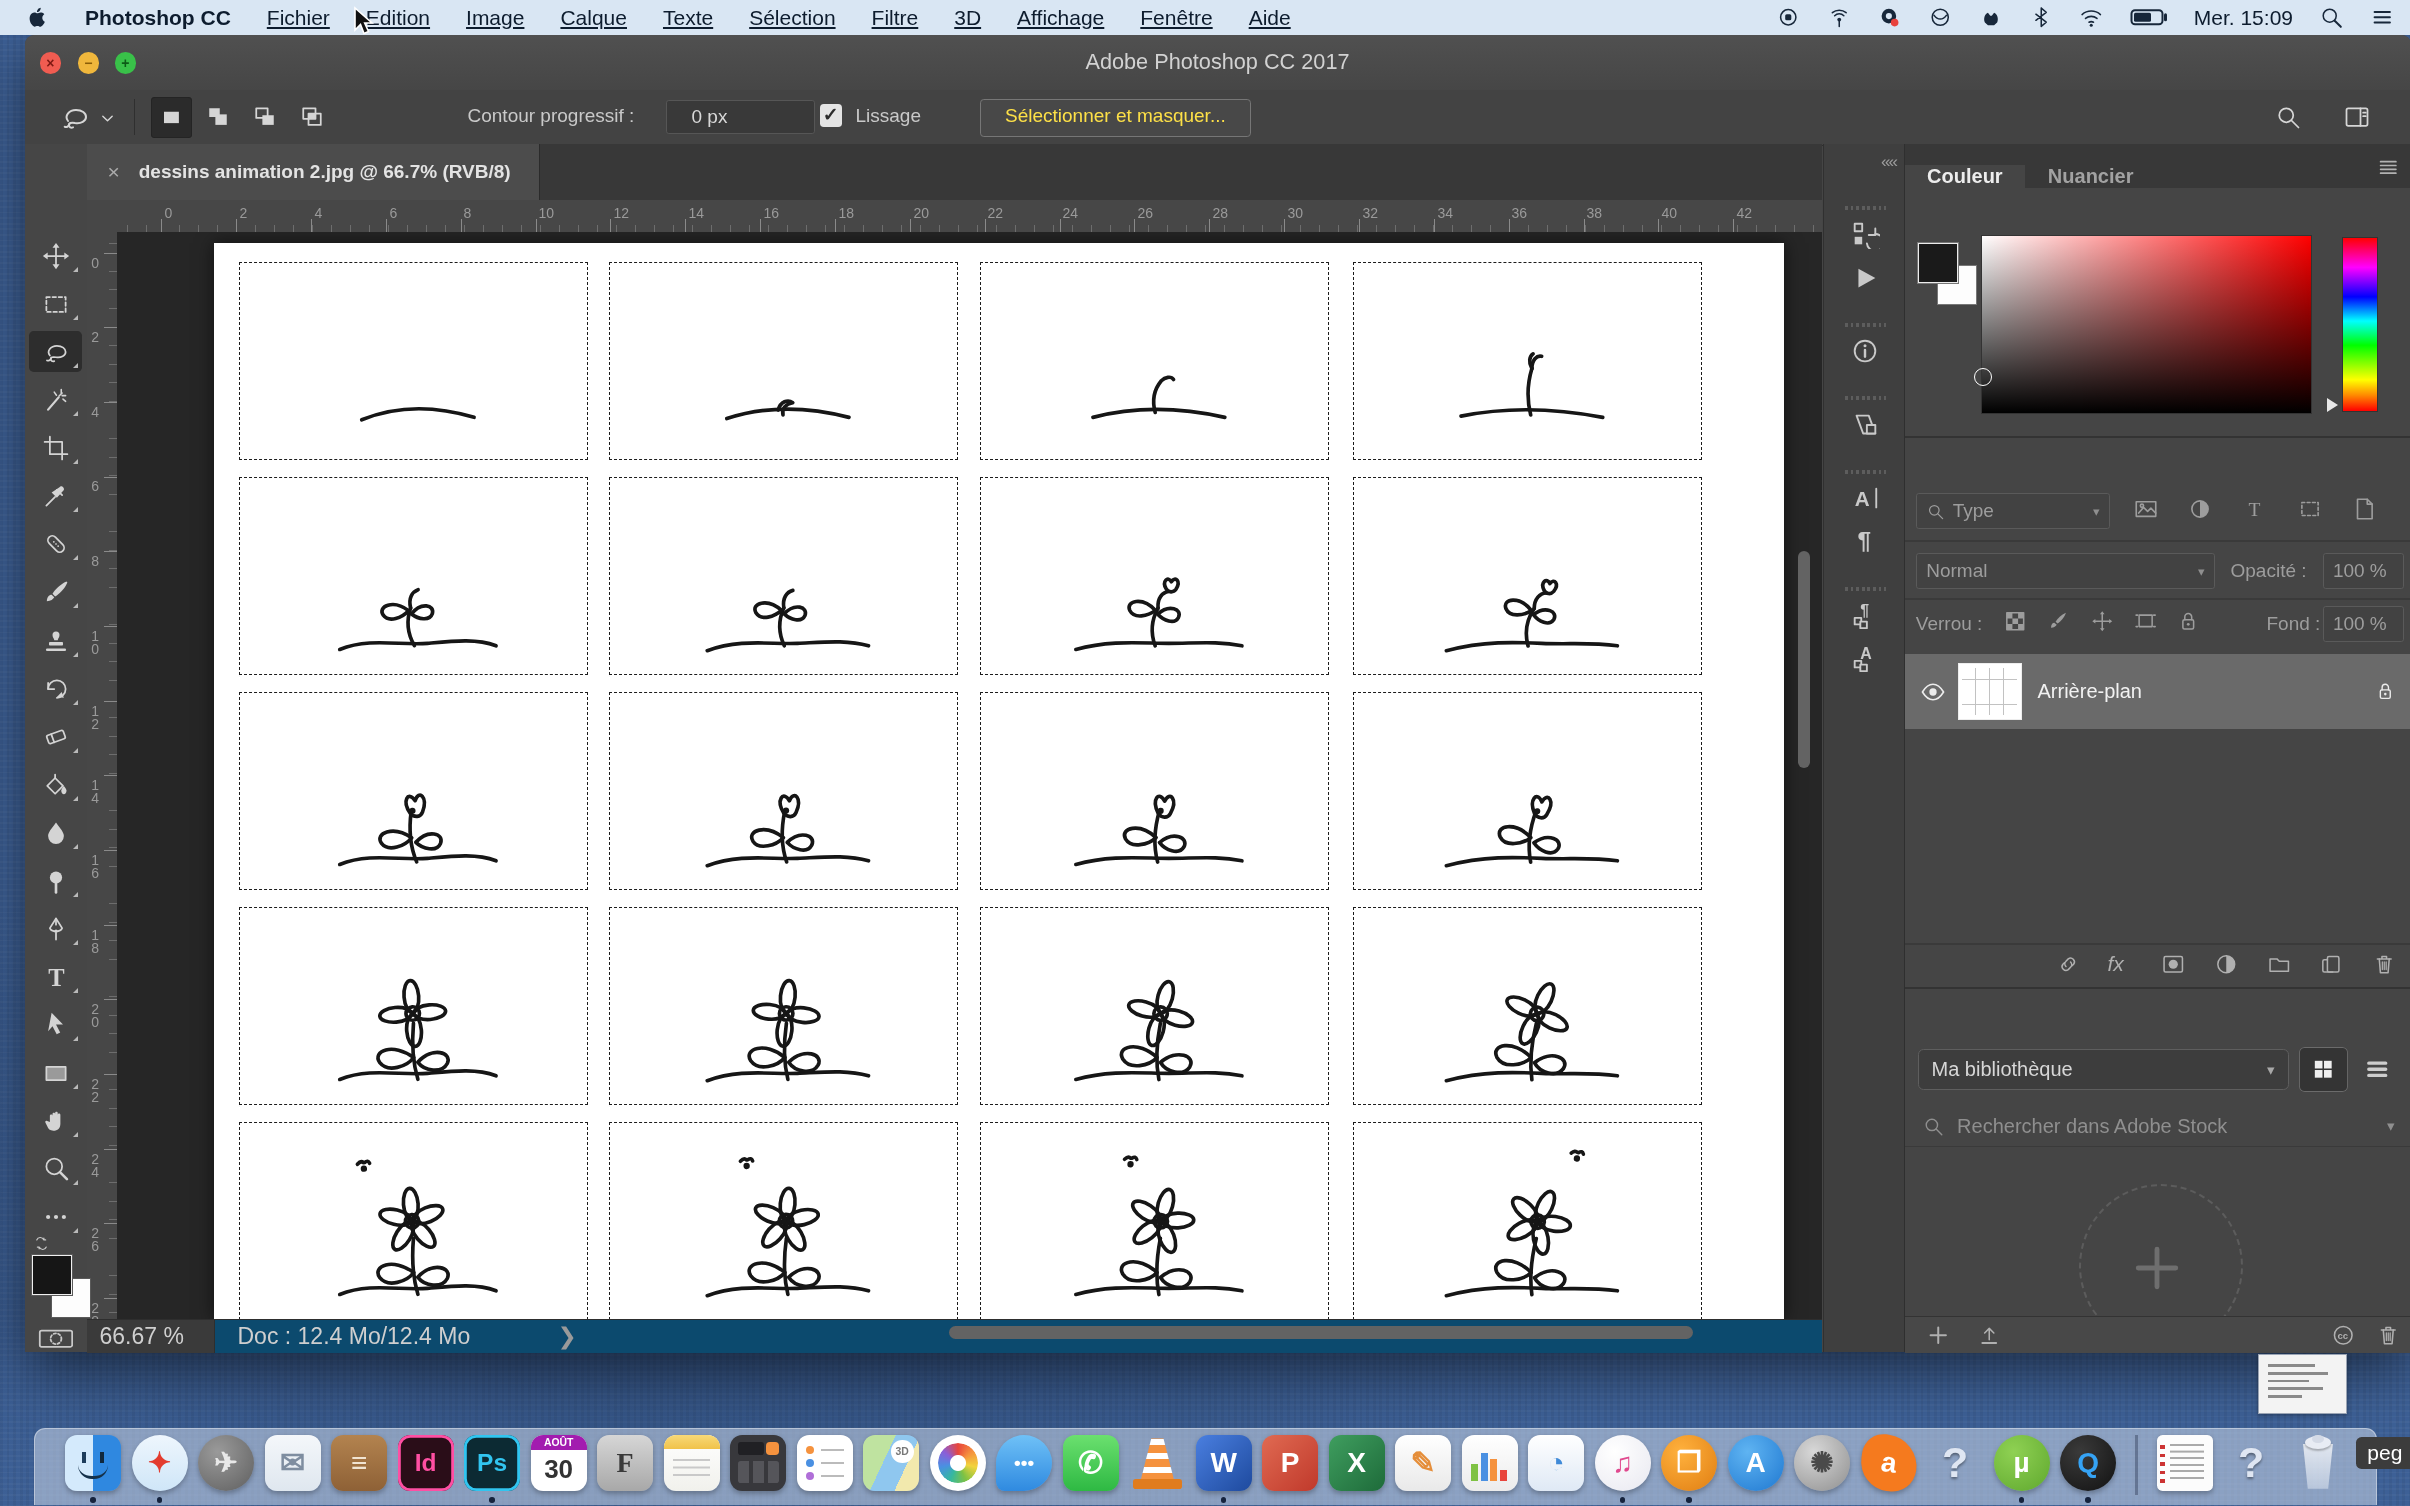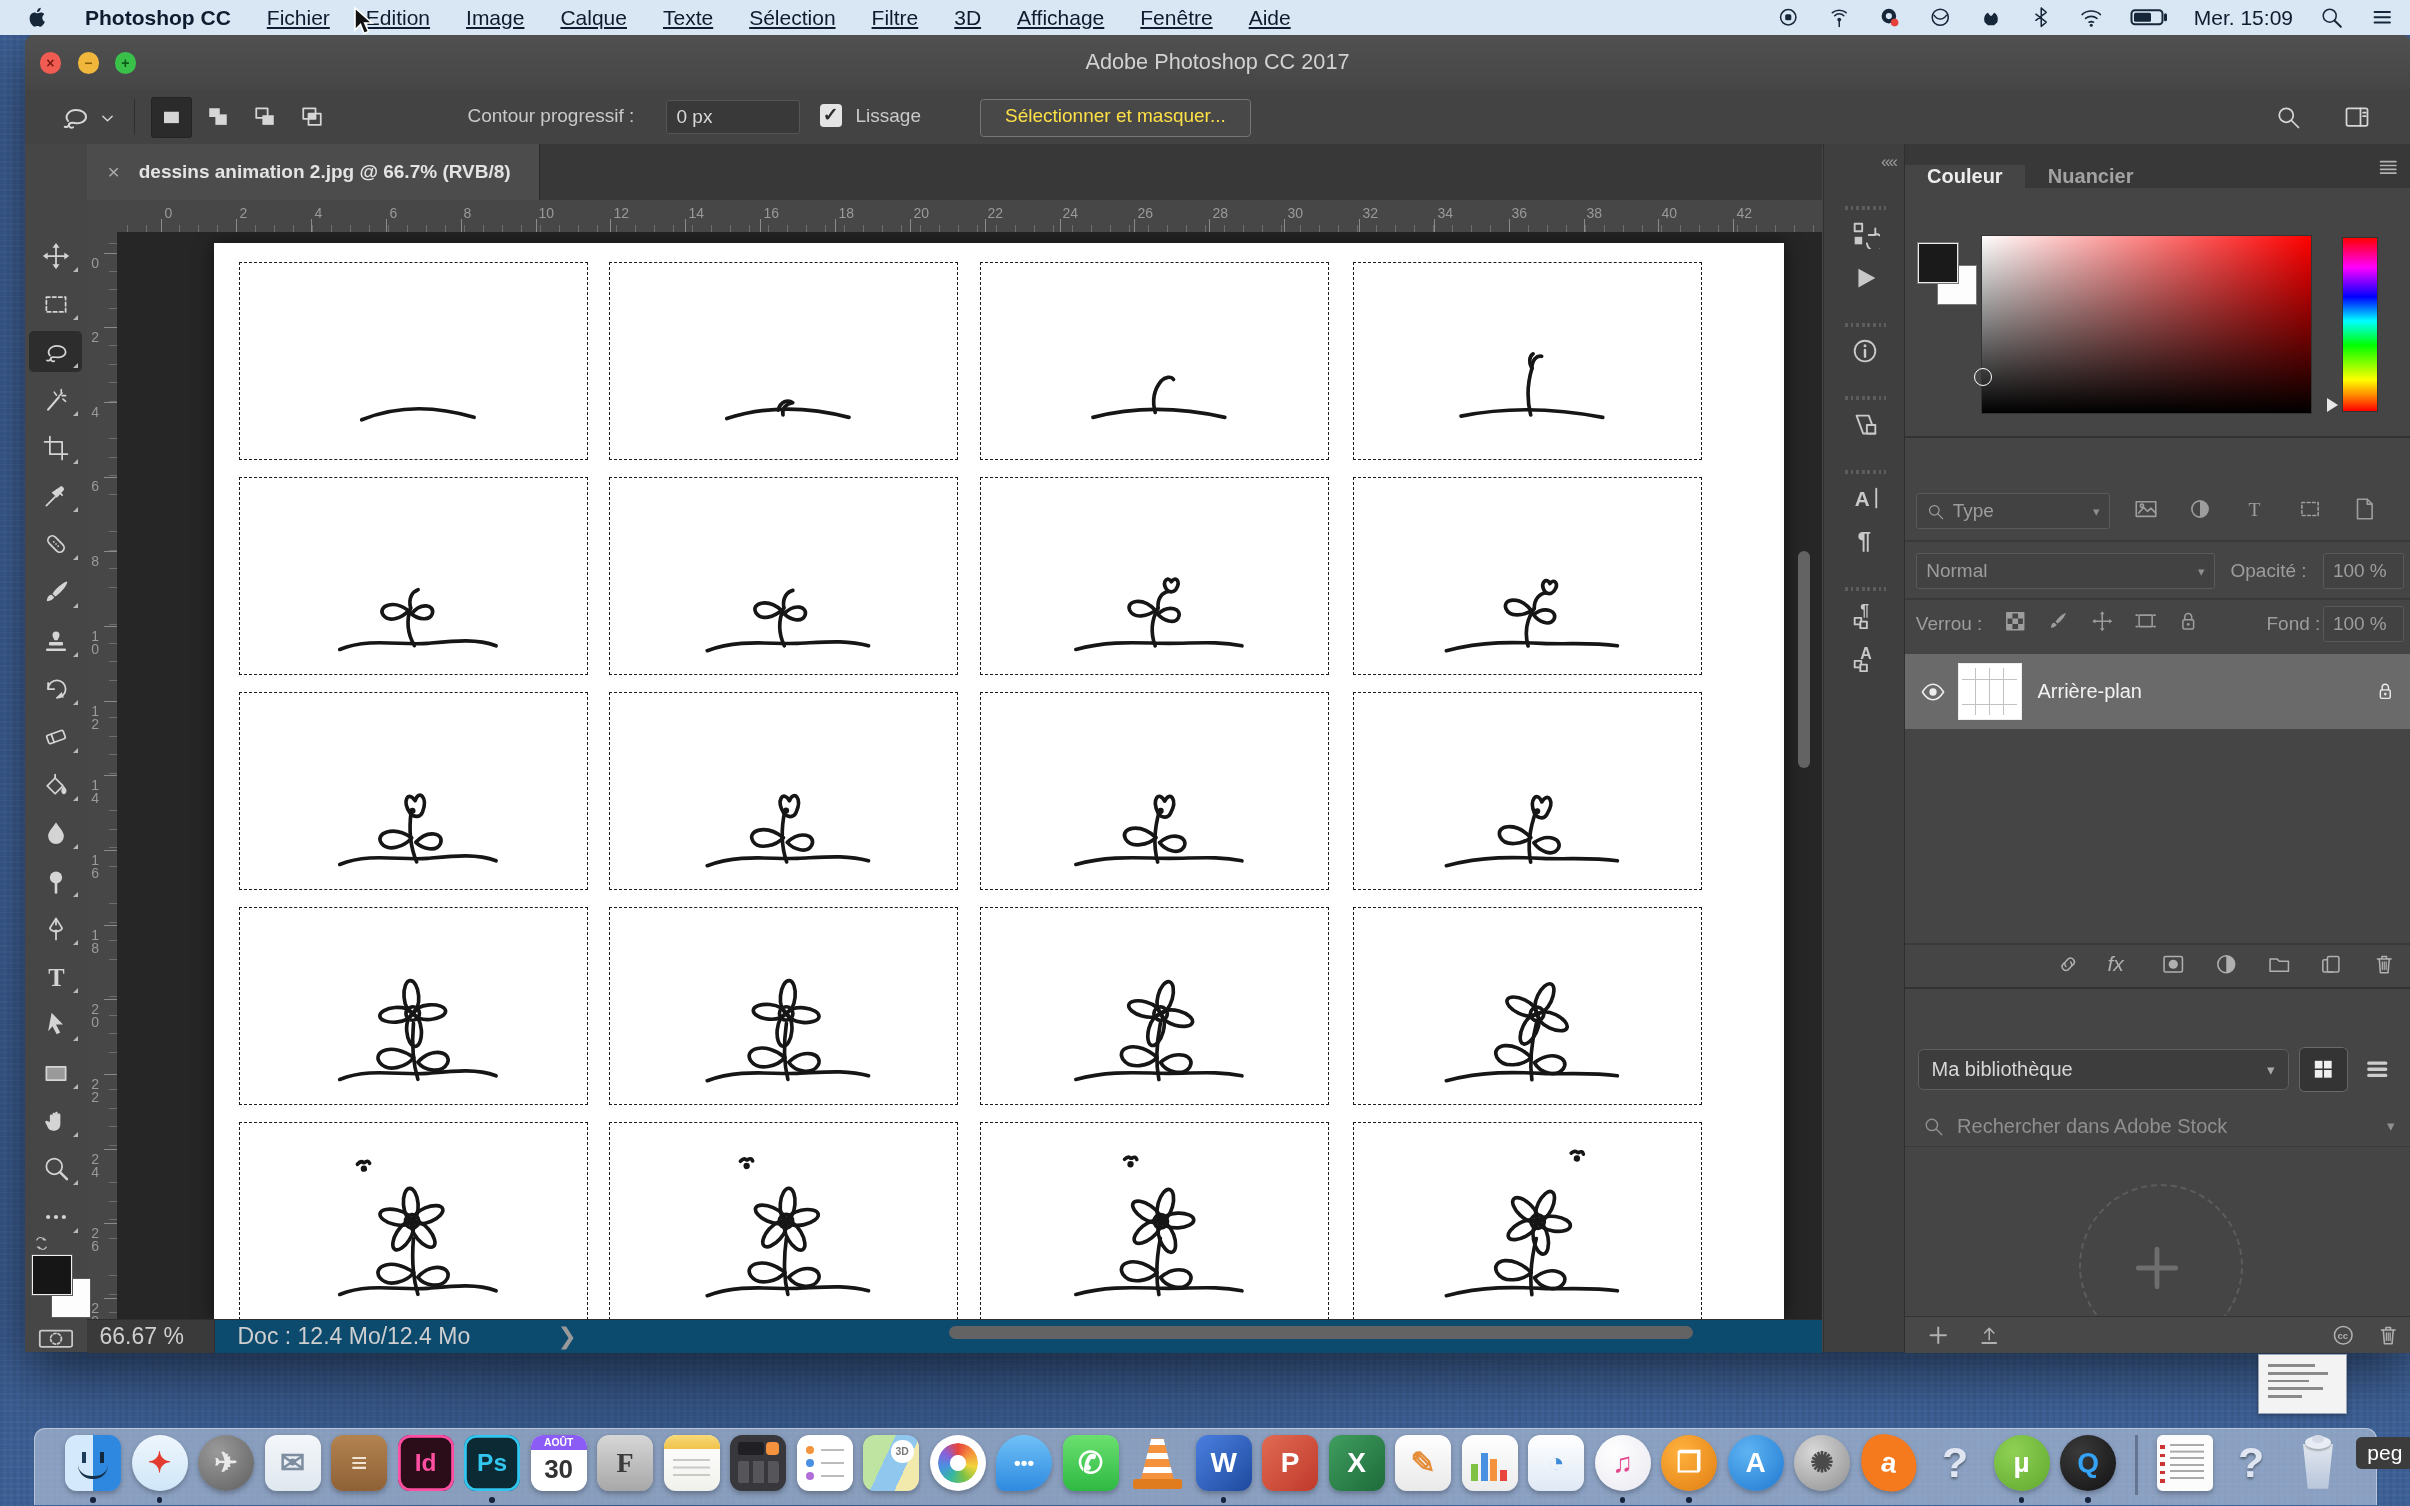--- a/index.html
+++ b/index.html
@@ -35,21 +35,21 @@
   #tl-min{left:53px;background:#f0b73c;color:#8a5d07;}
   #tl-zoom{left:90px;background:#39c149;color:#0c5c17;}
   #wtitle{width:100%;top:14px;text-align:center;color:#d2d2d2;font-size:21.7px;}
   
   #optbar{left:0;top:55px;width:100%;height:55px;background:#434343;border-bottom:0.9px solid #2f2f2f;}
   .oic{color:#d6d6d6;}
   .obtn{height:41px;width:41px;top:6.6px;display:flex;align-items:center;justify-content:center;border-radius:3.8px;}
   .obtn.active{background:#2b2b2b;box-shadow:inset 0 0 0 0.9px #242424;}
   .olabel{color:#c9c9c9;font-size:19px;top:15px;text-align:right;}
   #feather-field{left:641px;top:10.4px;width:122px;height:32px;background:#393939;border:0.9px solid #565656;
-    border-radius:2.8px;color:#d8d8d8;font-size:19px;line-height:32px;padding-left:10px;}
+    border-radius:2.8px;color:#d8d8d8;font-size:19px;line-height:32px;padding-left:25px;}
   #smooth-box{left:795px;top:14px;width:22.6px;height:22.6px;background:#e4e4e4;border-radius:3.8px;
     color:#2c2c2c;font-size:19px;font-weight:bold;text-align:center;line-height:22.6px;}
   #selmask-btn{left:955px;top:8.5px;height:36px;padding:0 24.5px;background:#484848;border:1.9px solid #767676;
     border-radius:3.8px;color:#fde047;font-size:19px;line-height:32px;}
   
   #toolbar{left:0;top:109px;width:62px;height:1208px;background:#464646;border-right:0.9px solid #353535;}
   .tool{left:4.7px;width:53px;height:41px;display:flex;align-items:center;justify-content:center;border-radius:4.7px;color:#d4d4d4;}
   .tool svg{width:28px;height:28px;}
   .tool.active{background:#2d2d2d;}
   .tool .sub{position:absolute;right:3.8px;bottom:3.8px;width:0;height:0;
@@ -1145,21 +1145,21 @@
       </div>
       <div class="ditem">
         <div class="dicon" style="background: rgb(42, 13, 24); box-shadow: rgb(255, 79, 163) 0px 0px 0px 2.8px inset; color: rgb(255, 79, 163); font-size: 24.5px;">Id</div>
       </div>
       <div class="ditem">
         <div class="dicon" style="background: rgb(12, 42, 51); box-shadow: rgb(49, 197, 240) 0px 0px 0px 2.8px inset; color: rgb(49, 197, 240); font-size: 24.5px;">Ps</div>
         <span class="rdot"></span>
       </div>
       <div class="ditem">
         <div class="dicon" style="background: rgb(255, 255, 255);">
-          <div style="position:absolute;top:0;left:0;right:0;height:15px;background:#8b5cf6;border-radius:12.2px 12.2px 0 0;color:#fff;font-size:10.4px;line-height:15px;text-align:center;">AOÛT</div>
+          <div style="position:absolute;top:0;left:0;right:0;height:15px;background:#a21caf;border-radius:12.2px 12.2px 0 0;color:#fff;font-size:10.4px;line-height:15px;text-align:center;">AOÛT</div>
           <div style="position:absolute;top:19px;width:100%;text-align:center;font-size:26px;color:#333;">30</div>
         </div>
       </div>
       <div class="ditem">
         <div class="dicon" style="background: linear-gradient(rgb(214, 214, 214), rgb(168, 168, 168)); color: rgb(58, 58, 58); font-family: &quot;Liberation Serif&quot;, serif; font-size: 28px;">F</div>
       </div>
       <div class="ditem">
         <div class="dicon" style="background: linear-gradient(rgb(255, 255, 255), rgb(241, 241, 236));">
           <div style="position:absolute;top:0;left:0;right:0;height:14px;background:linear-gradient(#f8d978,#f0c24a);border-radius:12.2px 12.2px 0 0;"></div>
           <div style="position:absolute;top:24.5px;left:9.4px;right:9.4px;height:1.9px;background:#c9c9c9;box-shadow:0 7.5px 0 #c9c9c9,0 15px 0 #c9c9c9;"></div>

